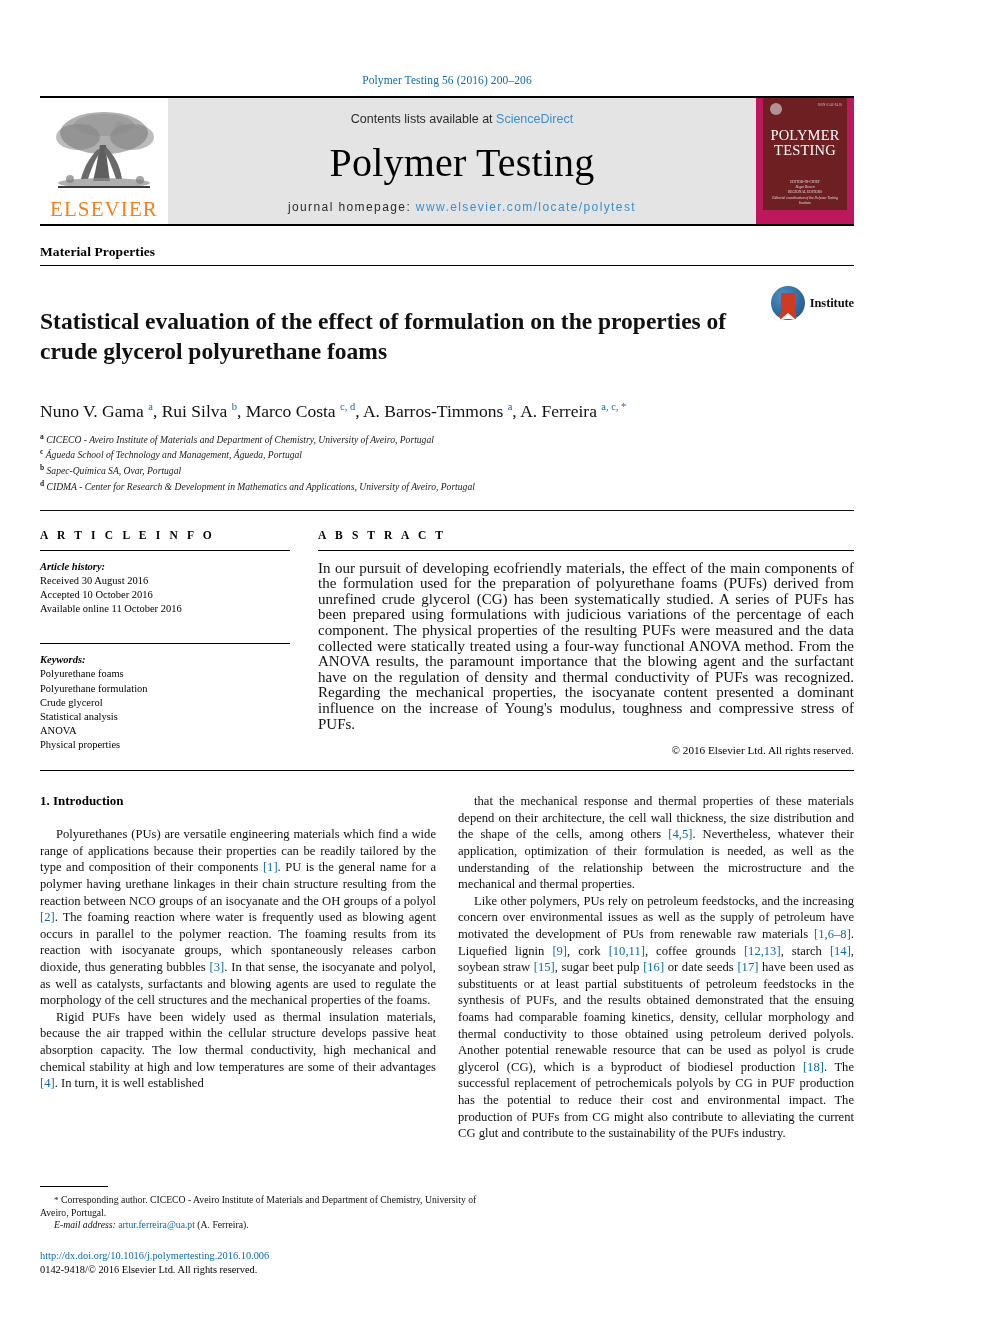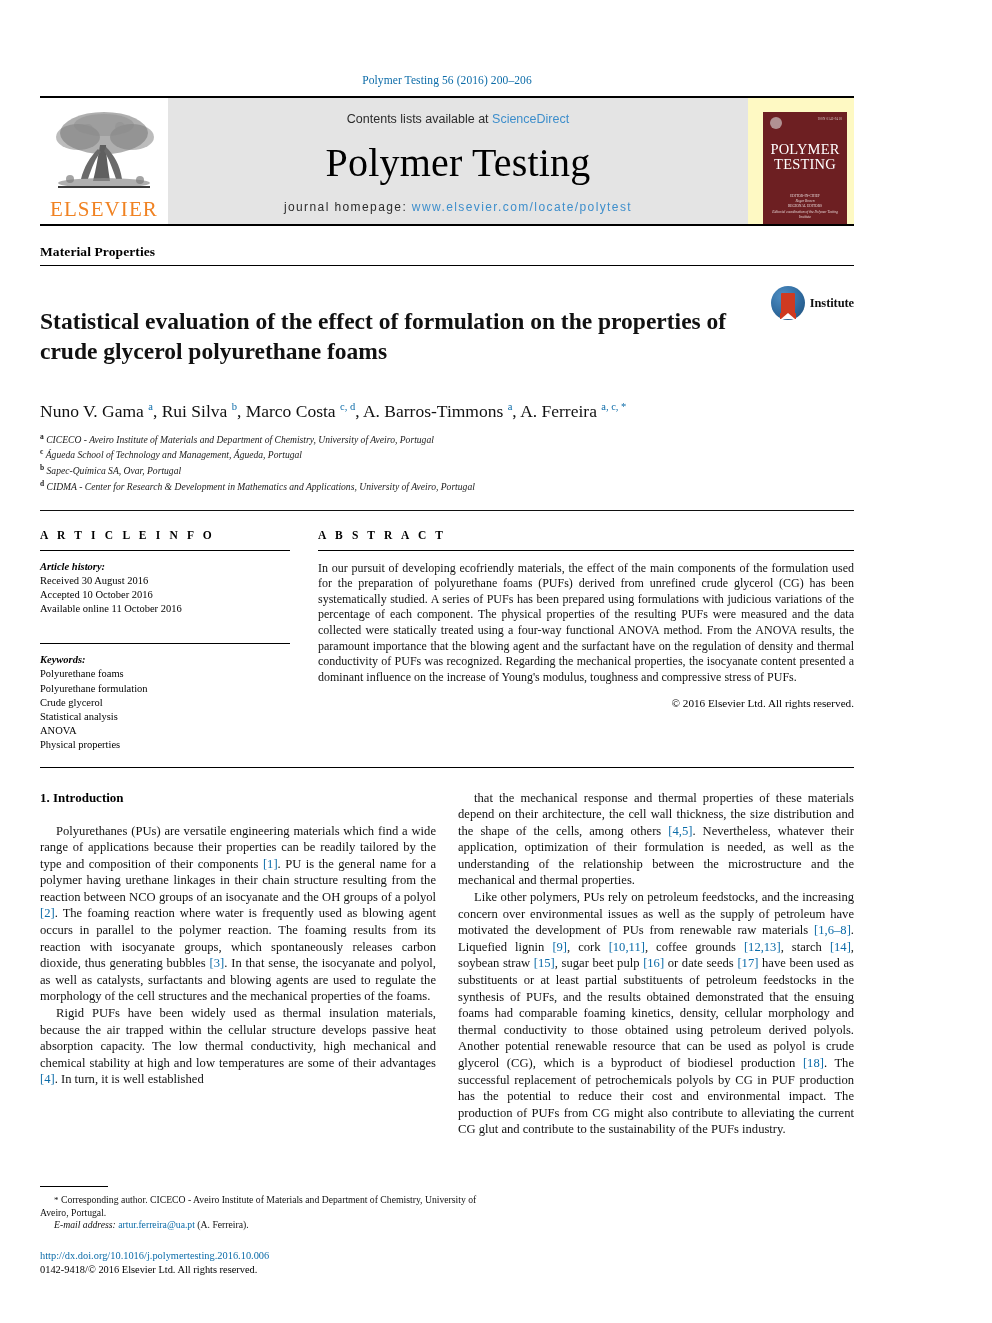--- a/index.html
+++ b/index.html
@@ -99,25 +99,24 @@
     font-size: 12px;
     letter-spacing: 1.4px;
     color: #2b2b2b;
   }
   .homepage-line .url {
     color: #3e8ecb;
   }
   .cover-thumb {
     width: 98px;
     flex: 0 0 98px;
-    background: #fef9c3;
-    display: flex;
-    align-items: flex-end;
+    background: #be185d;
+    display: flex;
+    align-items: flex-start;
     justify-content: center;
-    padding-left: 8px;
   }
   .cover-inner {
     width: 84px;
     height: 112px;
     background: #6d1f22;
     position: relative;
     display: flex;
     flex-direction: column;
     align-items: center;
     overflow: hidden;
@@ -307,21 +306,21 @@
     line-height: 14.2px;
   }
   .kw-gap { height: 18px; }
   .abstract-rule {
     border-bottom: 1px solid #000;
     margin-top: 9px;
     margin-bottom: 10px;
   }
   .abstract-text {
     font-family: "Liberation Serif", serif;
-    font-size: 12px;
+    font-size: 15px;
     line-height: 15.6px;
     text-align: justify;
     color: #111;
   }
   .copyright {
     margin-top: 12px;
     text-align: right;
     font-family: "Liberation Serif", serif;
     font-size: 11.2px;
   }

